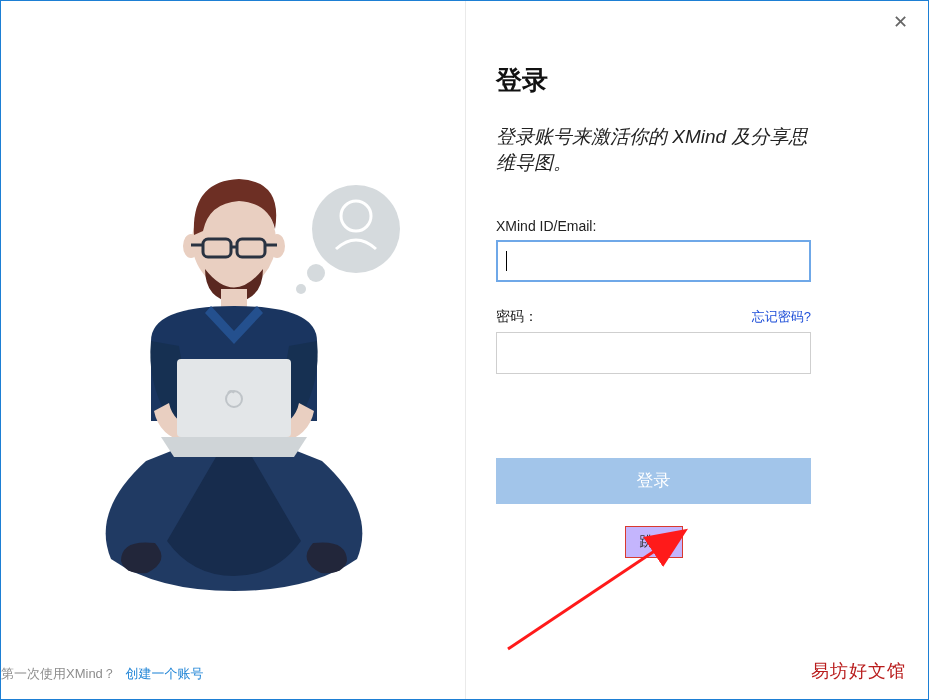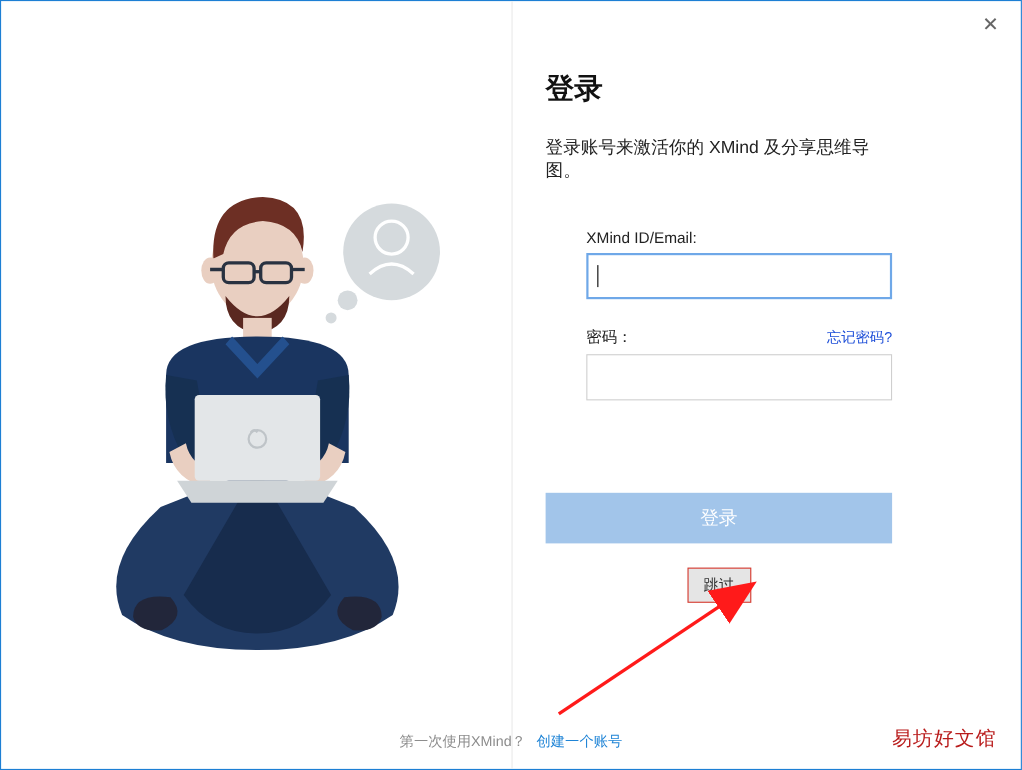--- a/index.html
+++ b/index.html
@@ -11,39 +11,39 @@
 
     
     .left-pane  { position:absolute; left:0;   top:0; width:464px; height:698px; }
     .right-pane { position:absolute; left:464px; top:0; width:376px; height:698px; border-left:1px solid #eaeaea; padding:0 30px; }
 
     
     .illus { position:absolute; left:50px; top:160px; width:370px; height:440px; }
 
     
     .title { font-size:26px; font-weight:bold; color:#111; margin-top:62px; }
-    .subtitle { font-size:16px; color:#222; margin-top:26px; }
-    .field-block { margin-top:42px;margin-left:37px; }
+    .subtitle { font-size:19px; color:#222; margin-top:26px;font-style:italic; }
+    .field-block { margin-top:42px; }
     .field-label-row { display:flex; justify-content:space-between; align-items:baseline; font-size:14px; color:#222; margin-bottom:6px; }
     .forgot { font-size:13px; color:#1d4ed8; cursor:pointer; }
     .text-input { width:100%; height:42px; border:1px solid #cfcfcf; padding:0 10px; font-size:16px; color:#222; outline:none; }
     .text-input.active { border:2px solid #6fa8e8; }
     .cursor-bar { position:absolute; width:1px; height:20px; background:#000; animation:blink 1s step-end infinite; }
     @keyframes blink { 50% { opacity:0; } }
     .input-wrap { position:relative; }
 
     .login-btn { display:block; width:100%; height:46px; margin-top:84px; background:#a2c5ea; color:#ffffff; font-size:17px; border:none; text-align:center; line-height:46px; cursor:pointer; }
-    .skip-btn { display:inline-block; margin:22px auto 0; padding:6px 14px; border:1px solid #d93a2f; color:#333; font-size:14px; background:#e5e5e5; cursor:pointer; }
+    .skip-btn { display:inline-block; margin:22px auto 0; padding:6px 14px; border:1px solid #d93a2f; color:#333; font-size:14px; background:#c4b5fd; cursor:pointer; }
     .skip-wrap { text-align:center; }
 
     
     .arrow-svg { position:absolute; left:497px; top:523px; width:200px; height:130px; pointer-events:none; }
 
     
-    .footer { position:absolute; bottom:16px; left:0; right:0; text-align:center; font-size:13px; }
+    .footer { position:absolute; bottom:16px; left:0; right:0; text-align:left; font-size:13px; }
     .footer .q { color:#8d8d8d; margin-right:6px; }
     .footer .link { color:#1f84d6; cursor:pointer; }
 
     
     .watermark { position:absolute; right:22px; bottom:16px; font-size:18px; color:#b91c1c; pointer-events:none; letter-spacing:1px; }
   </style>
 </head>
 <body>
 
 <div class="close-btn">✕</div>

